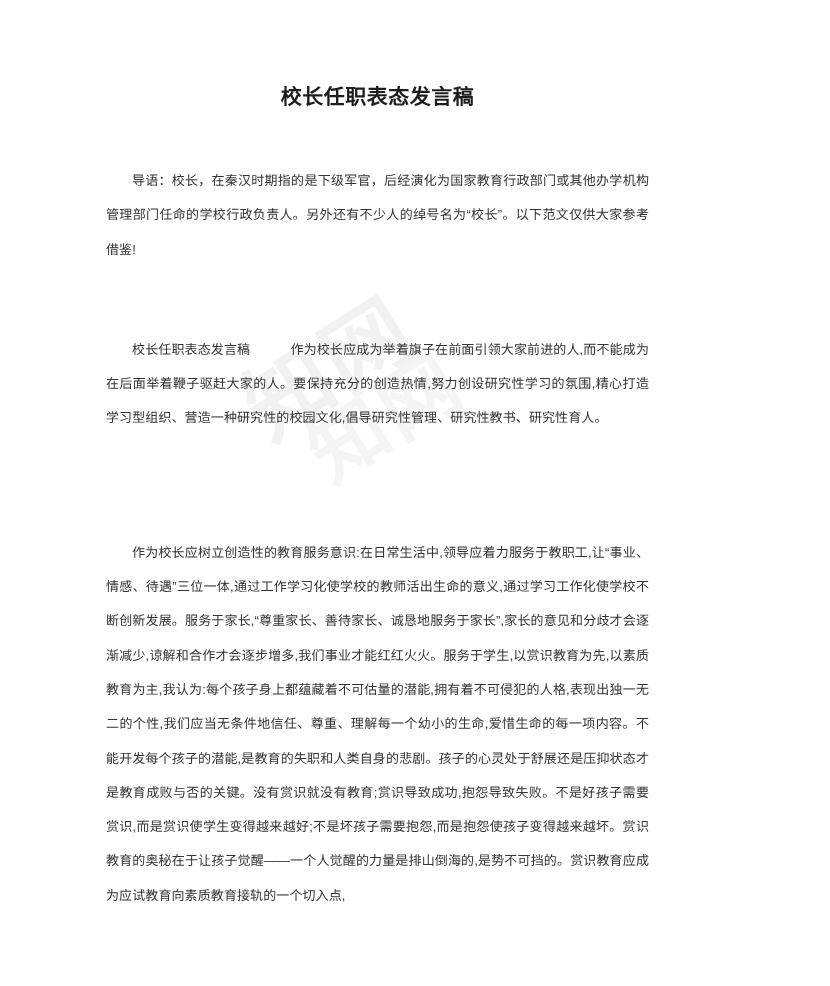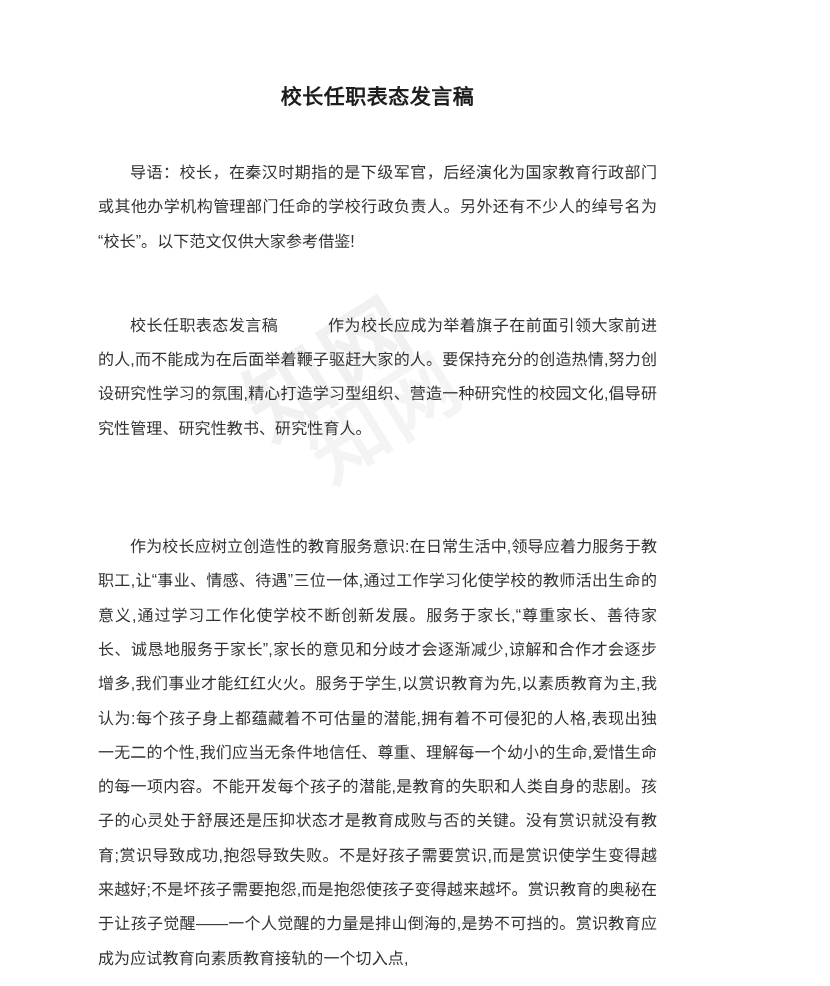--- a/index.html
+++ b/index.html
@@ -70,23 +70,23 @@
     padding-top: 82px;
     text-align: center;
     font-size: 21px;
     font-weight: 700;
     color: #1d1d1d;
     letter-spacing: 0.5px;
     line-height: 30px;
   }
 
   .para {
-    margin: 8px;
+    margin: 16px;
     color: #333333;
-    font-size: 16px;
+    font-size: 13px;
     line-height: 34.3px;
     text-align: justify;
     text-justify: inter-ideograph;
     letter-spacing: 0.1px;
   }
 
   .para.indent {
     text-indent: 2em;
   }
 

